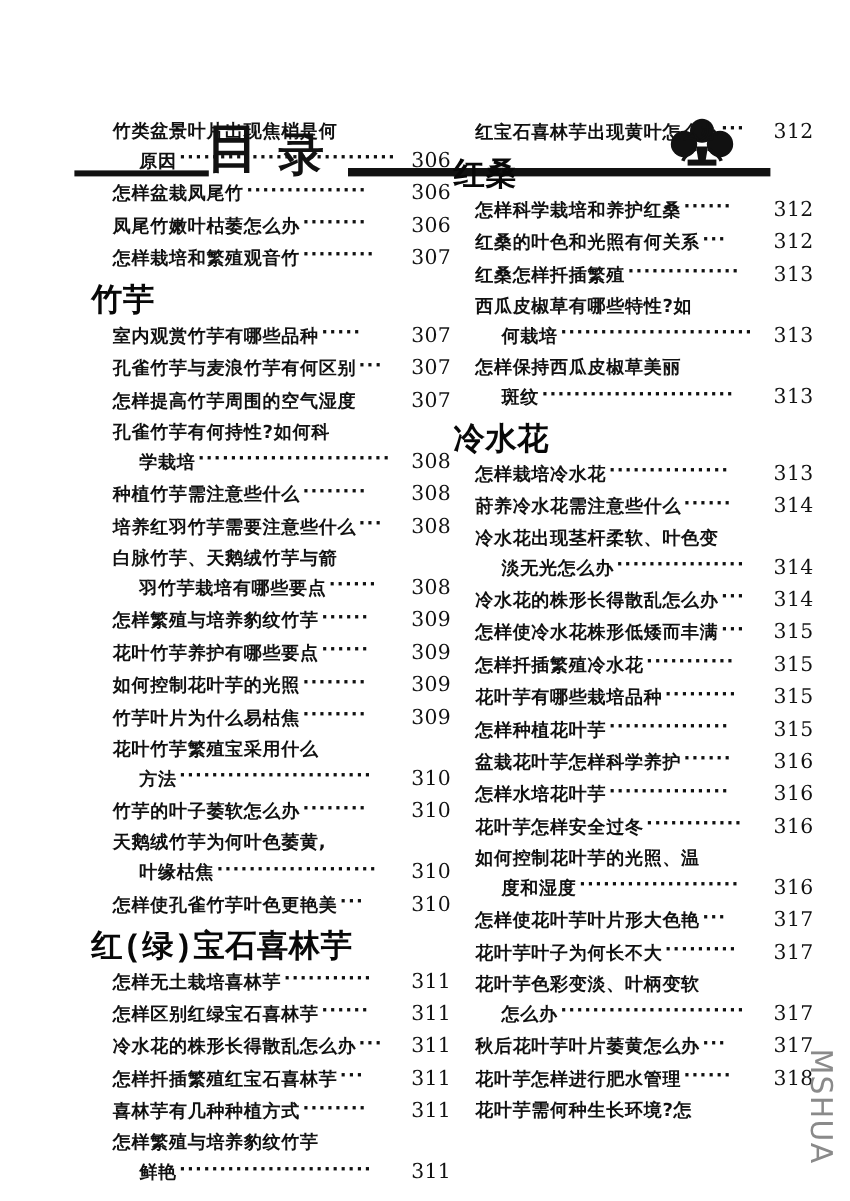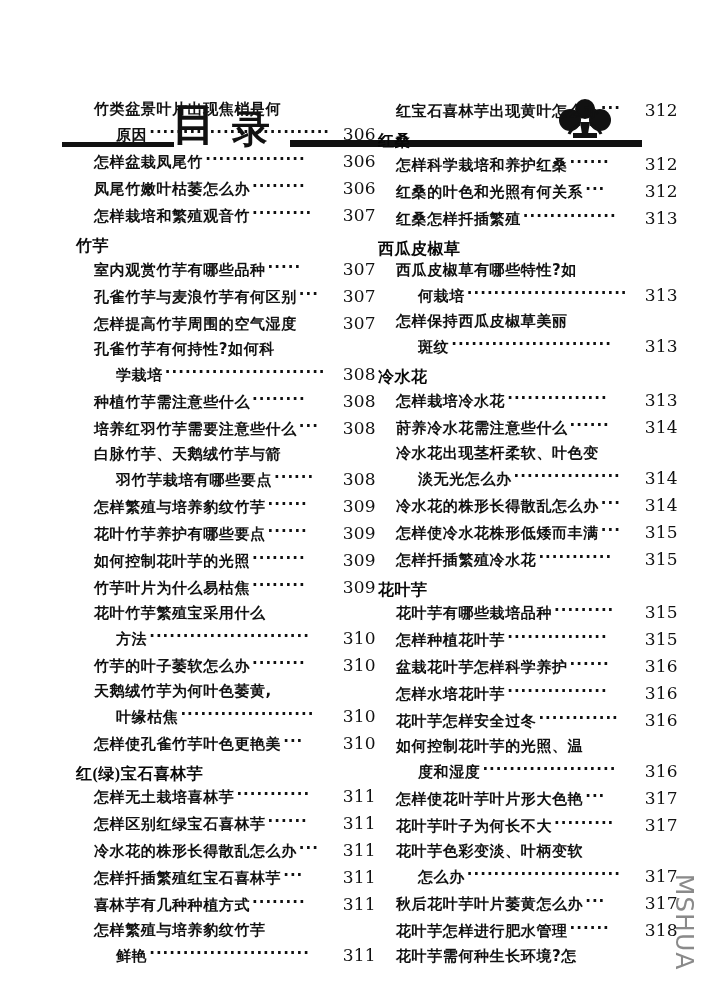--- a/index.html
+++ b/index.html
@@ -71,23 +71,23 @@
   .column {
     position: absolute;
     top: 102px;
     width: 300px;
   }
   #left-column  { left: 76px; }
   #right-column { left: 378px; }
 
   
   .section-heading {
-    font-family: Liberation Serif, serif;
+    font-family: Liberation Mono, monospace;
     font-weight: bold;
-    font-size: 16px;
+    font-size: 26px;
     color: #080808;
     margin: 13px 0 6px 0;
     line-height: 1.1;
     letter-spacing: 0.5px;
   }
 
   
   .toc-entries { margin: 0; padding: 0; }
 
   .toc-entry {
@@ -349,21 +349,20 @@
         <span class="entry-title">红桑的叶色和光照有何关系</span>
         <span class="leader">···</span>
         <span class="page-no">312</span>
       </div>
       <div class="toc-entry">
         <span class="entry-title">红桑怎样扦插繁殖</span>
         <span class="leader">··············</span>
         <span class="page-no">313</span>
       </div>
     </div>
-    <div class="section-heading">西瓜皮椒草</div>
     <div class="toc-entries">
       <div class="toc-entry open">
         <span class="entry-title">西瓜皮椒草有哪些特性?如</span>
       </div>
       <div class="toc-entry cont">
         <span class="entry-title">何栽培</span>
         <span class="leader">························</span>
         <span class="page-no">313</span>
       </div>
       <div class="toc-entry open">
@@ -404,21 +403,20 @@
         <span class="entry-title">怎样使冷水花株形低矮而丰满</span>
         <span class="leader">···</span>
         <span class="page-no">315</span>
       </div>
       <div class="toc-entry">
         <span class="entry-title">怎样扦插繁殖冷水花</span>
         <span class="leader">···········</span>
         <span class="page-no">315</span>
       </div>
     </div>
-    <div class="section-heading">花叶芋</div>
     <div class="toc-entries">
       <div class="toc-entry">
         <span class="entry-title">花叶芋有哪些栽培品种</span>
         <span class="leader">·········</span>
         <span class="page-no">315</span>
       </div>
       <div class="toc-entry">
         <span class="entry-title">怎样种植花叶芋</span>
         <span class="leader">···············</span>
         <span class="page-no">315</span>

